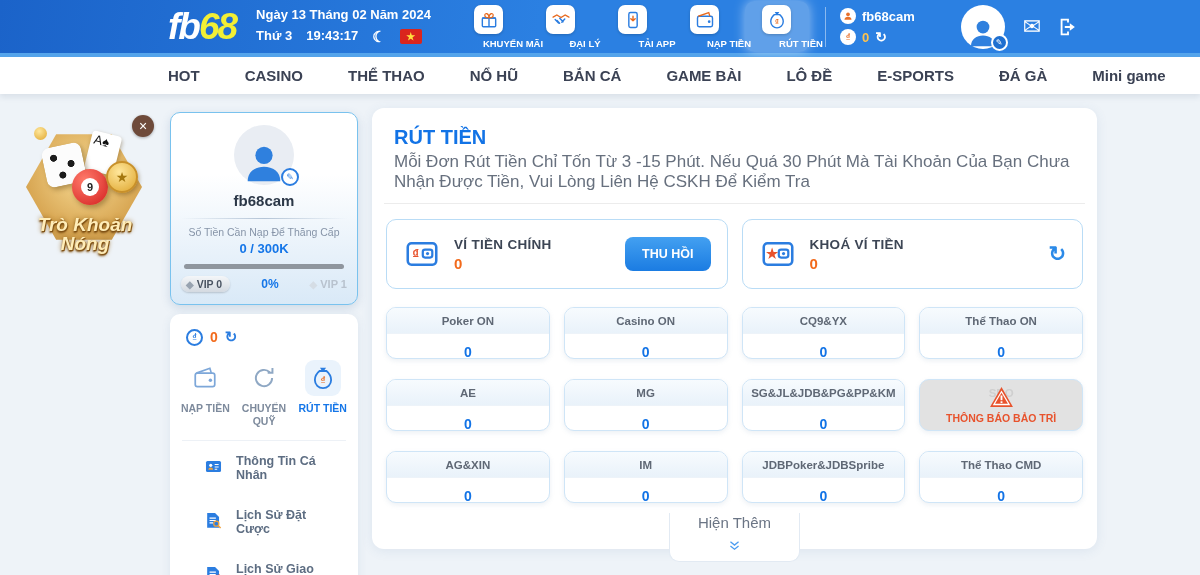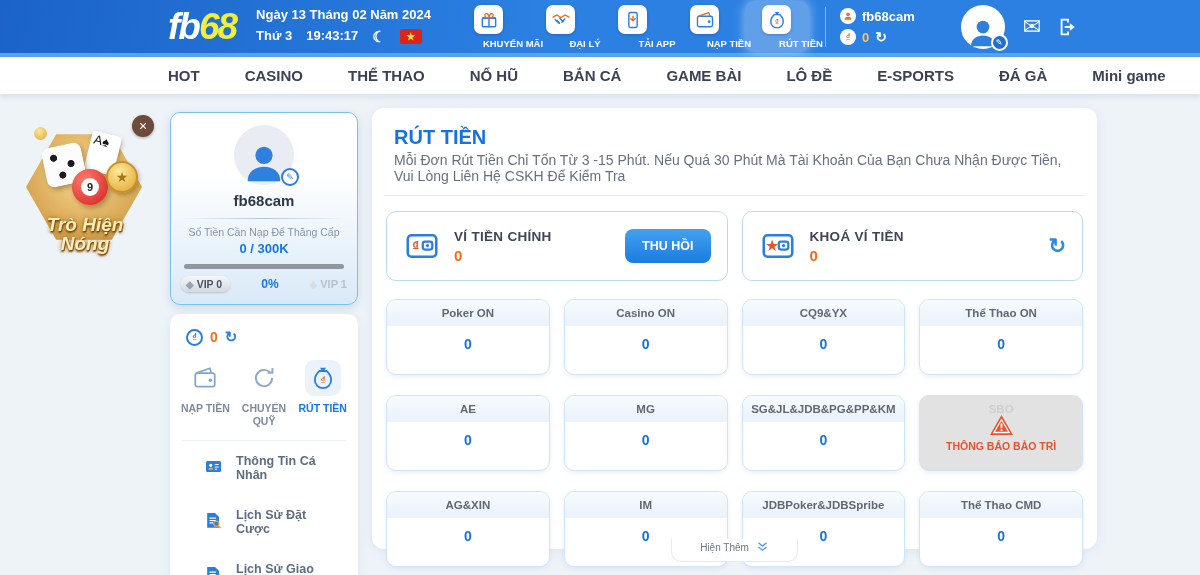--- a/index.html
+++ b/index.html
@@ -104,47 +104,47 @@
   .s-tab.active .ticon { background:#eaf3fc; }
   .tlbl { font-size:10.5px; color:#7d8a9c; font-weight:700; text-align:center; line-height:1.25; }
   .s-tab.active .tlbl { color:#1576e8; }
   .m-divider { height:1px; background:#edf1f6; margin:0 12px; }
   .menu-item { display:flex; align-items:center; gap:13px; padding:13px 34px; font-size:12.5px; color:#5d6d82; font-weight:700; cursor:pointer; }
 
   
   .main-panel { position:absolute; left:372px; top:14px; width:725px; height:441px; background:#fff;
     border-radius:12px; box-shadow:0 2px 12px rgba(70,110,160,.10); padding:16px 12px 0; }
   .panel-title { color:#1273e6; font-size:20px; font-weight:800; margin:2px 0 3px 10px; }
-  .panel-sub { font-size:14px; color:#67707e; margin-left:10px; }
+  .panel-sub { font-size:17px; color:#67707e; margin-left:10px; }
   .panel-hr { height:1px; background:#ececec; margin:11px 0 15px; }
   .big-row { display:flex; gap:14px; padding:0 2px; }
   .big-card { flex:1; display:flex; align-items:center; border:1px solid #b9dcf6; border-radius:10px; height:70px; padding:0 16px; gap:13px; background:#fff; }
   .big-info { flex:1; }
   .big-label { font-size:13.5px; color:#3d4655; font-weight:700; letter-spacing:.3px; }
   .big-value { font-size:15px; color:#f26a1b; font-weight:800; margin-top:3px; }
   .thu-hoi { background:linear-gradient(180deg,#43a0f1,#1b7ce2); color:#fff; font-size:12.5px; font-weight:800;
     border:none; border-radius:8px; padding:10px 17px; cursor:pointer; font-family:inherit; }
   .refresh-b { color:#2b8ae8; font-size:21px; font-weight:700; cursor:pointer; }
 
   .wallet-grid { display:grid; grid-template-columns:repeat(4,1fr); gap:20px 14px; margin-top:18px; padding:0 2px; }
   .wallet-card { border:1px solid #cfe5f7; border-radius:10px; overflow:hidden; background:#fff;
-    box-shadow:0 2px 5px rgba(120,150,180,.14); height:76px; position:relative; cursor:pointer; }
+    box-shadow:0 2px 5px rgba(120,150,180,.14); height:52px; position:relative; cursor:pointer; }
   .wallet-head { height:26px; line-height:26px; text-align:center; font-size:11.5px; color:#5f6875; font-weight:600;
     background:linear-gradient(180deg,#f7fbfe,#e9f2fa); border-bottom:1px solid #edf3f9; white-space:nowrap; overflow:hidden; }
   .wallet-value { text-align:center; color:#1273e6; font-weight:800; font-size:14px; line-height:37px; }
   .maint-box { display:none; }
   .wallet-card.maintenance { background:#e2e2e2; }
   .wallet-card.maintenance .wallet-head { background:transparent; border-bottom:none; color:#cfcfcf; }
   .wallet-card.maintenance .maint-box { display:flex; position:absolute; inset:0; flex-direction:column;
     align-items:center; justify-content:center; gap:0; }
   .maint-label { color:#e8532d; font-size:10.5px; font-weight:800; }
 
   .show-more { position:absolute; left:0; right:0; bottom:-13px; display:flex; justify-content:center; }
   .show-tab { background:#fff; border:1px solid #e2eaf3; border-top:none; border-radius:0 0 10px 10px;
-    padding:1px 28px 6px; display:flex; align-items:center; gap:7px; font-size:10px; color:#6b7585; cursor:pointer; }
+    padding:1px 28px 6px; display:flex; align-items:center; gap:7px; font-size:15px; color:#6b7585; cursor:pointer;flex-direction:column; }
 </style>
 </head>
 <body>
 
 <div class="topbar">
   <div class="logo"><span class="p1">fb</span><span class="p2">68</span></div>
 
   <div class="datetime">
     <div>Ngày 13 Tháng 02 Năm 2024</div>
     <div class="dt-row2">
@@ -266,21 +266,21 @@
     <div class="card-ace"><span>A</span><span>♠</span></div>
     <div class="dice"></div>
     <div class="ball9">
         <i>9</i>
       </div>
     <div class="coin-big">
         <span>★</span>
       </div>
     <div class="coin-sm"></div>
     <div class="promo-text">
-      <div>Trò Hiện</div>
+      <div>Trò Khoản</div>
         <div>Nóng</div>
     </div>
     <div class="promo-close">
         <span>×</span>
       </div>
   </div>
 
   <div class="sidebar">
     <div class="profile-card">
       <div class="pc-avatar">

